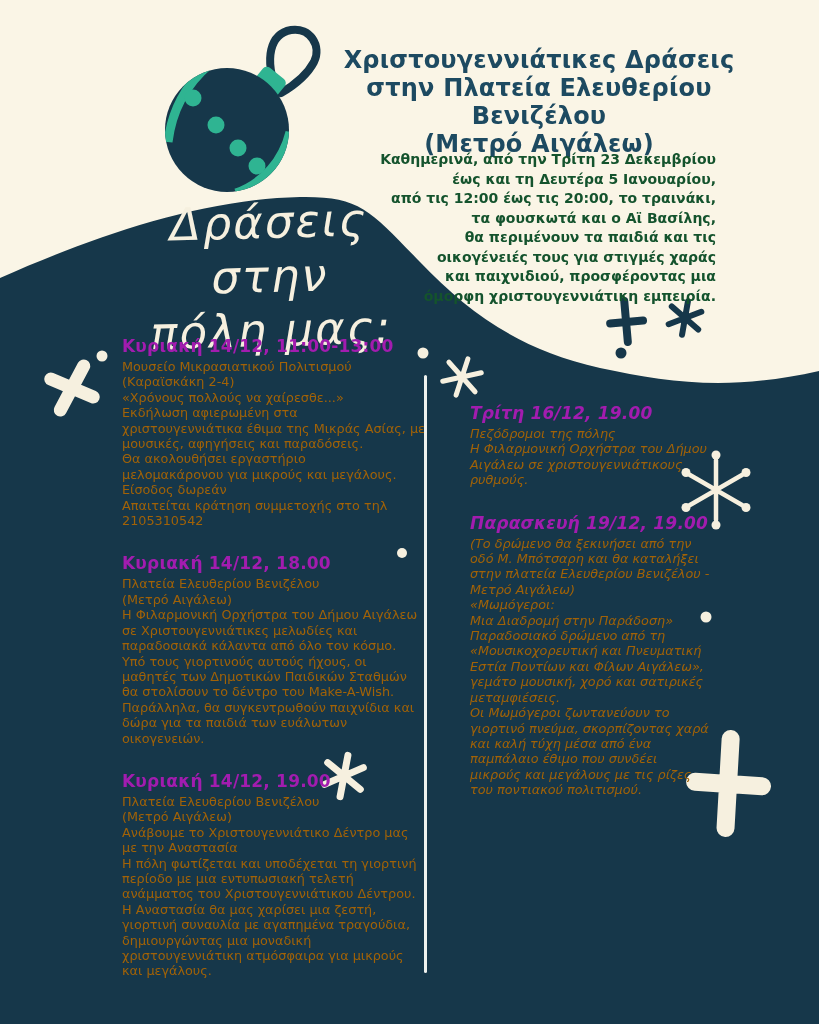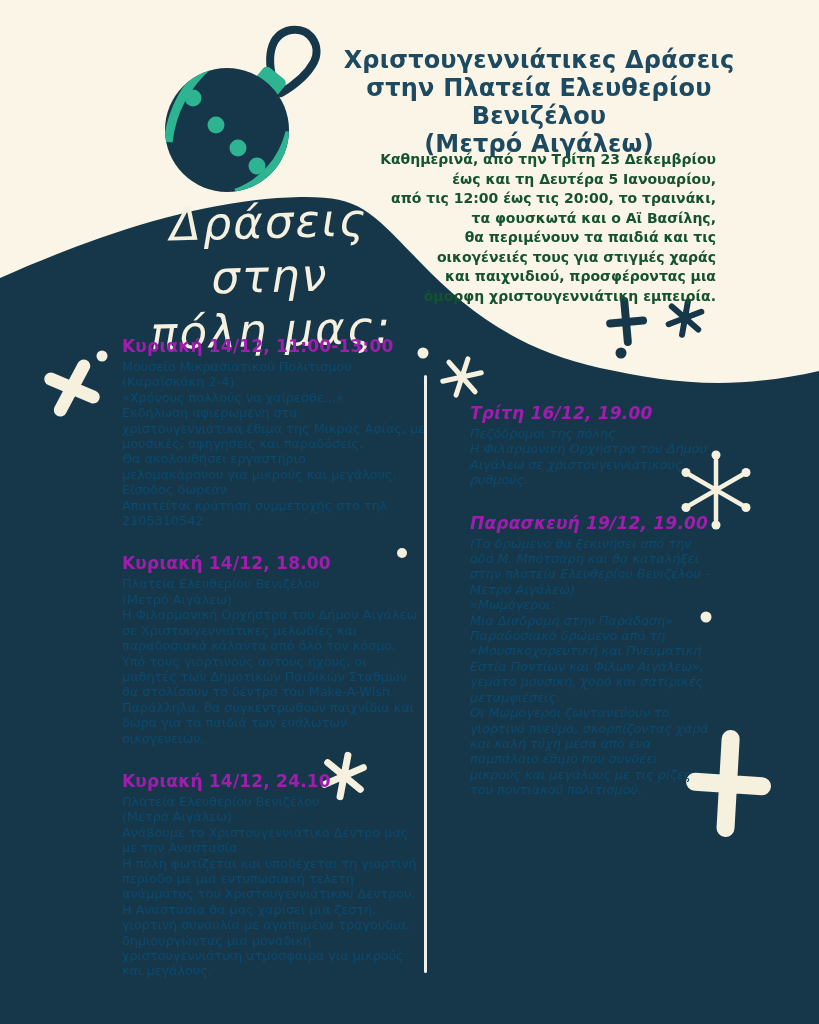--- a/index.html
+++ b/index.html
@@ -30,21 +30,21 @@
   .col{color:#c4d0d8;}
   .col-left{top:337px;left:122px;width:312px;}
   .col-right{top:404px;left:470px;width:300px;font-style:italic;}
   .event{margin:0 0 26px 0;}
   .event h3{
     margin:0 0 4px 0;font-size:17px;line-height:18px;font-weight:bold;
     color:#a21caf;letter-spacing:.2px;
   }
   .event p{
     margin:0;font-size:12.8px;line-height:15.4px;font-weight:500;
-    color:#0c4a6e;
+    color:#a16207;
   }
   .divider{
     top:375px;left:424px;width:3px;height:598px;
     background:#eef1ee;border-radius:2px;
   }
 </style>
 </head>
 <body>
 
 <div class="poster">
@@ -149,21 +149,21 @@
 σε Χριστουγεννιάτικες μελωδίες και
 παραδοσιακά κάλαντα από όλο τον κόσμο.
 Υπό τους γιορτινούς αυτούς ήχους, οι
 μαθητές των Δημοτικών Παιδικών Σταθμών
 θα στολίσουν το δέντρο του Make-A-Wish.
 Παράλληλα, θα συγκεντρωθούν παιχνίδια και
 δώρα για τα παιδιά των ευάλωτων
 οικογενειών.</p>
     </div>
     <div class="event">
-      <h3>Κυριακή 14/12, 24.10</h3>
+      <h3>Κυριακή 14/12, 19.00</h3>
       <p class="prewrap">Πλατεία Ελευθερίου Βενιζέλου
 (Μετρό Αιγάλεω)
 Ανάβουμε το Χριστουγεννιάτικο Δέντρο μας
 με την Αναστασία
 Η πόλη φωτίζεται και υποδέχεται τη γιορτινή
 περίοδο με μια εντυπωσιακή τελετή
 ανάμματος του Χριστουγεννιάτικου Δέντρου.
 Η Αναστασία θα μας χαρίσει μια ζεστή,
 γιορτινή συναυλία με αγαπημένα τραγούδια,
 δημιουργώντας μια μοναδική

